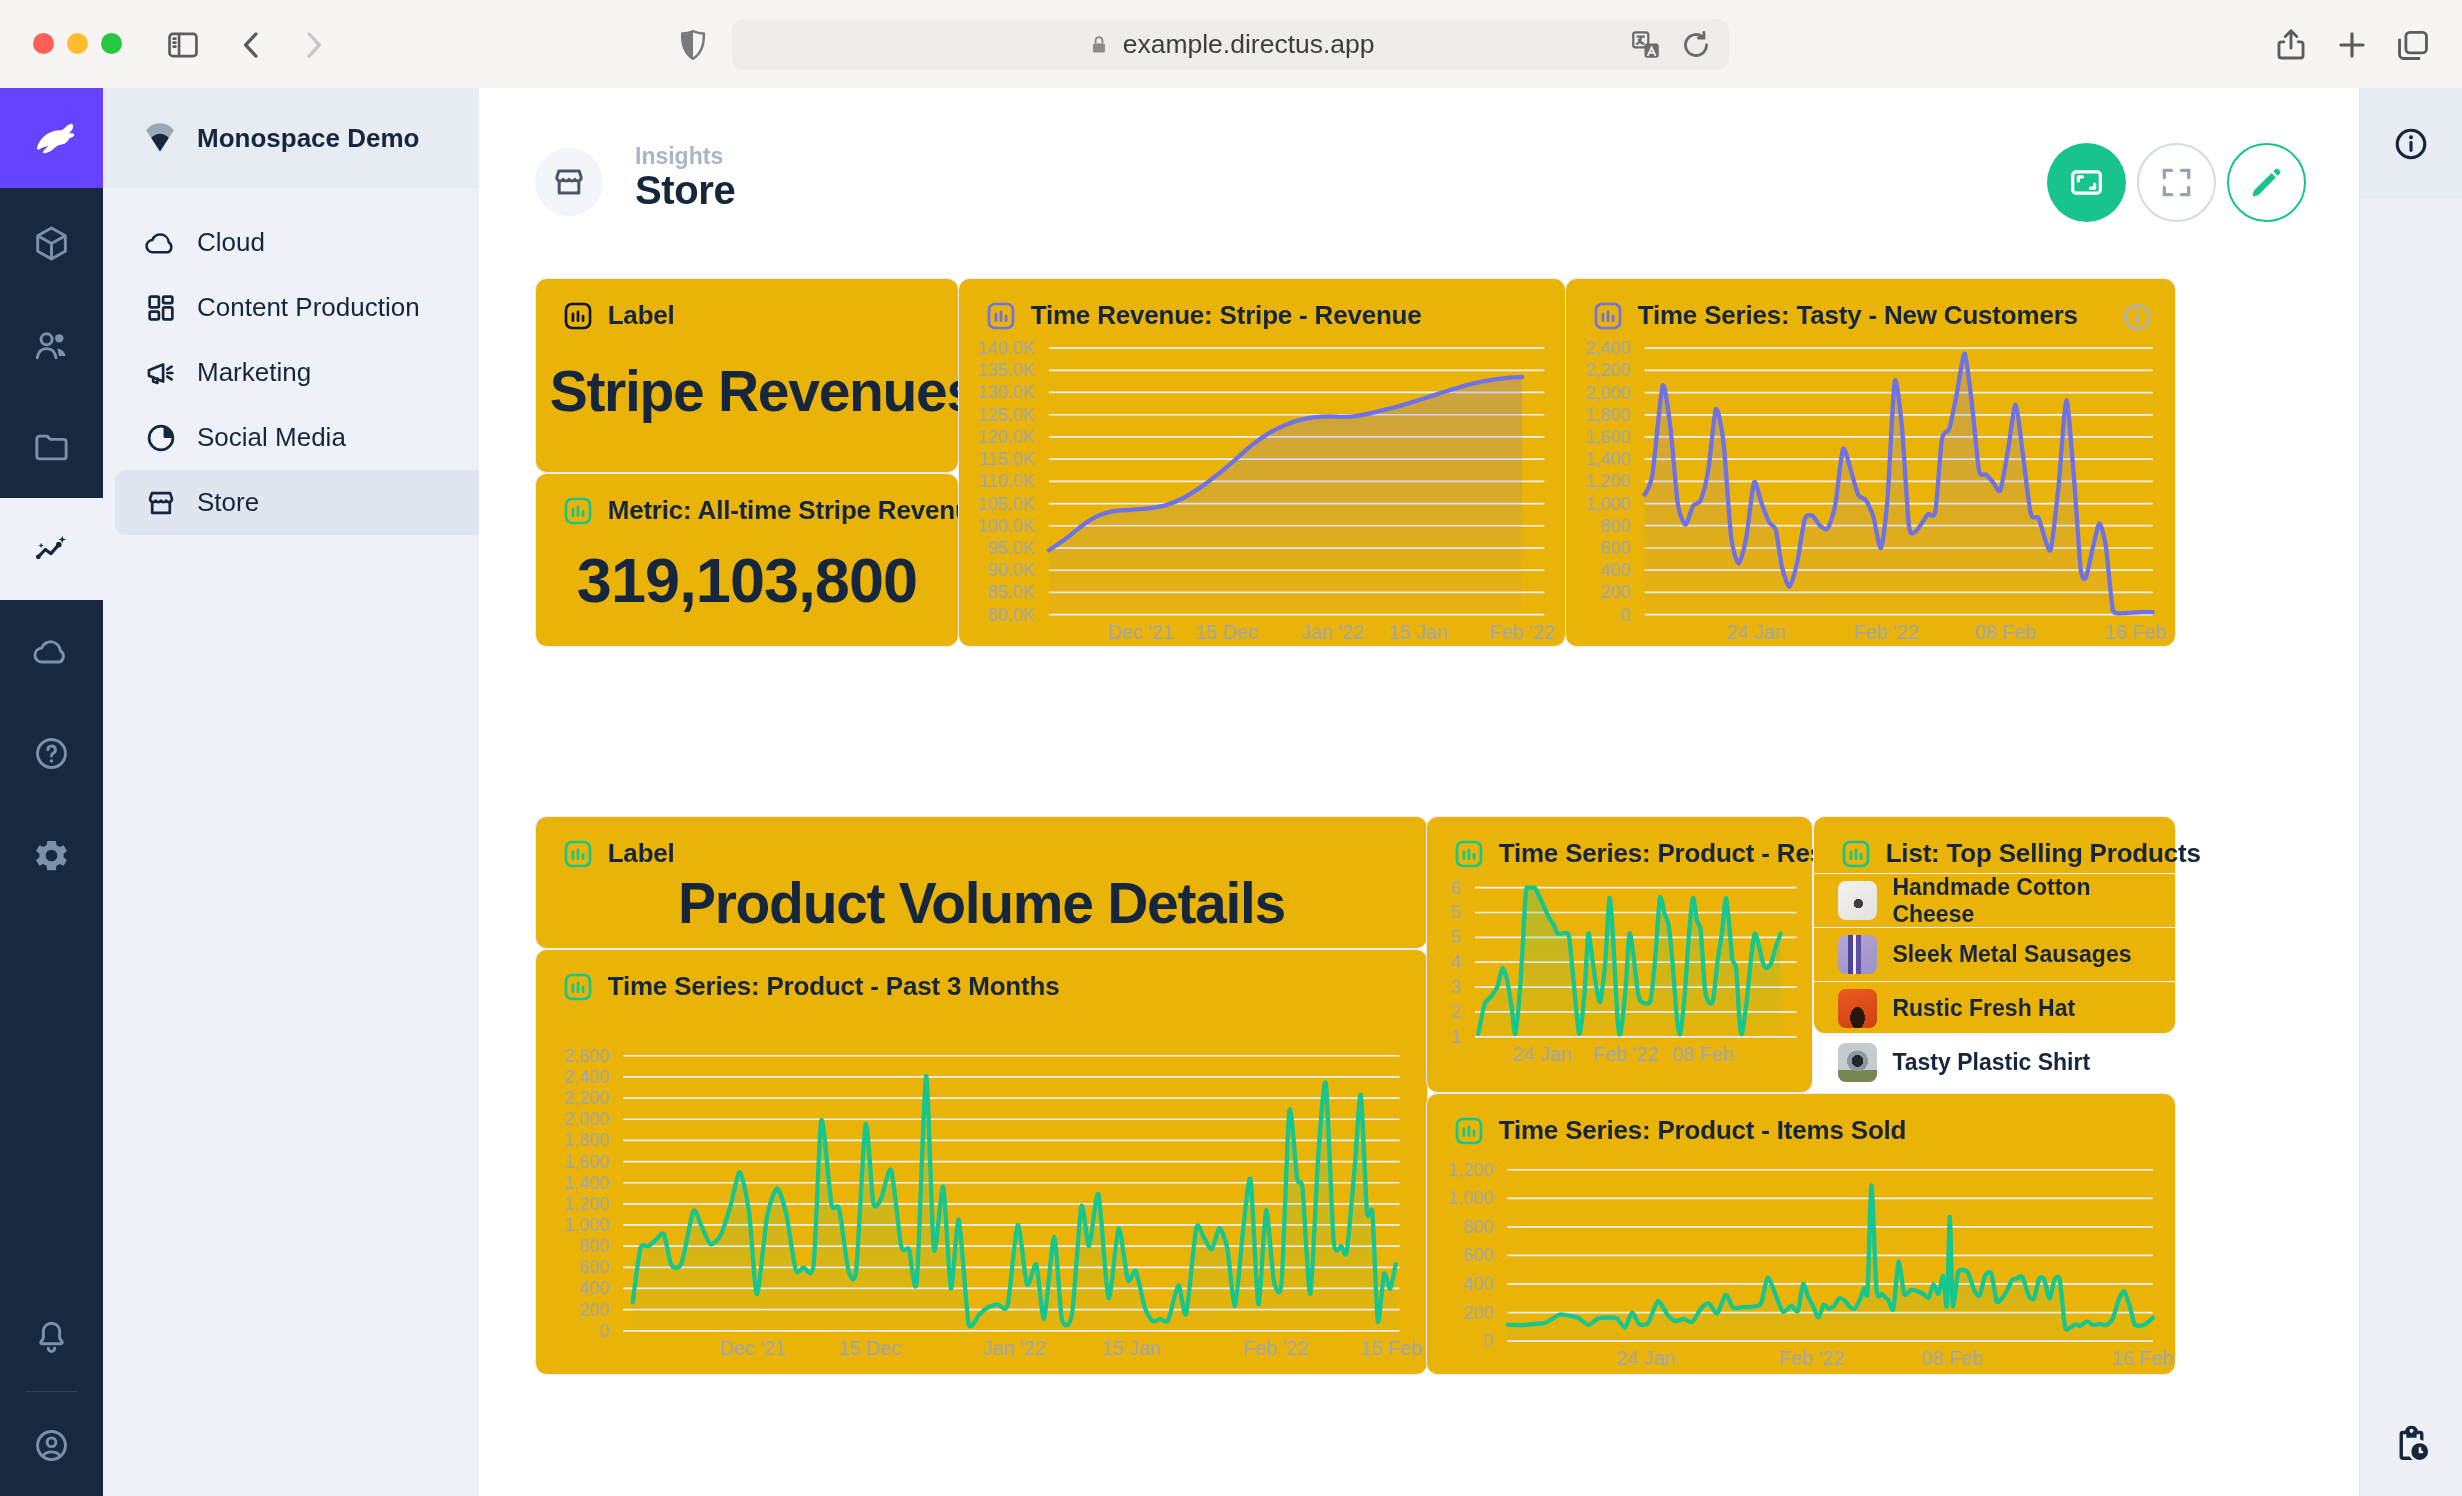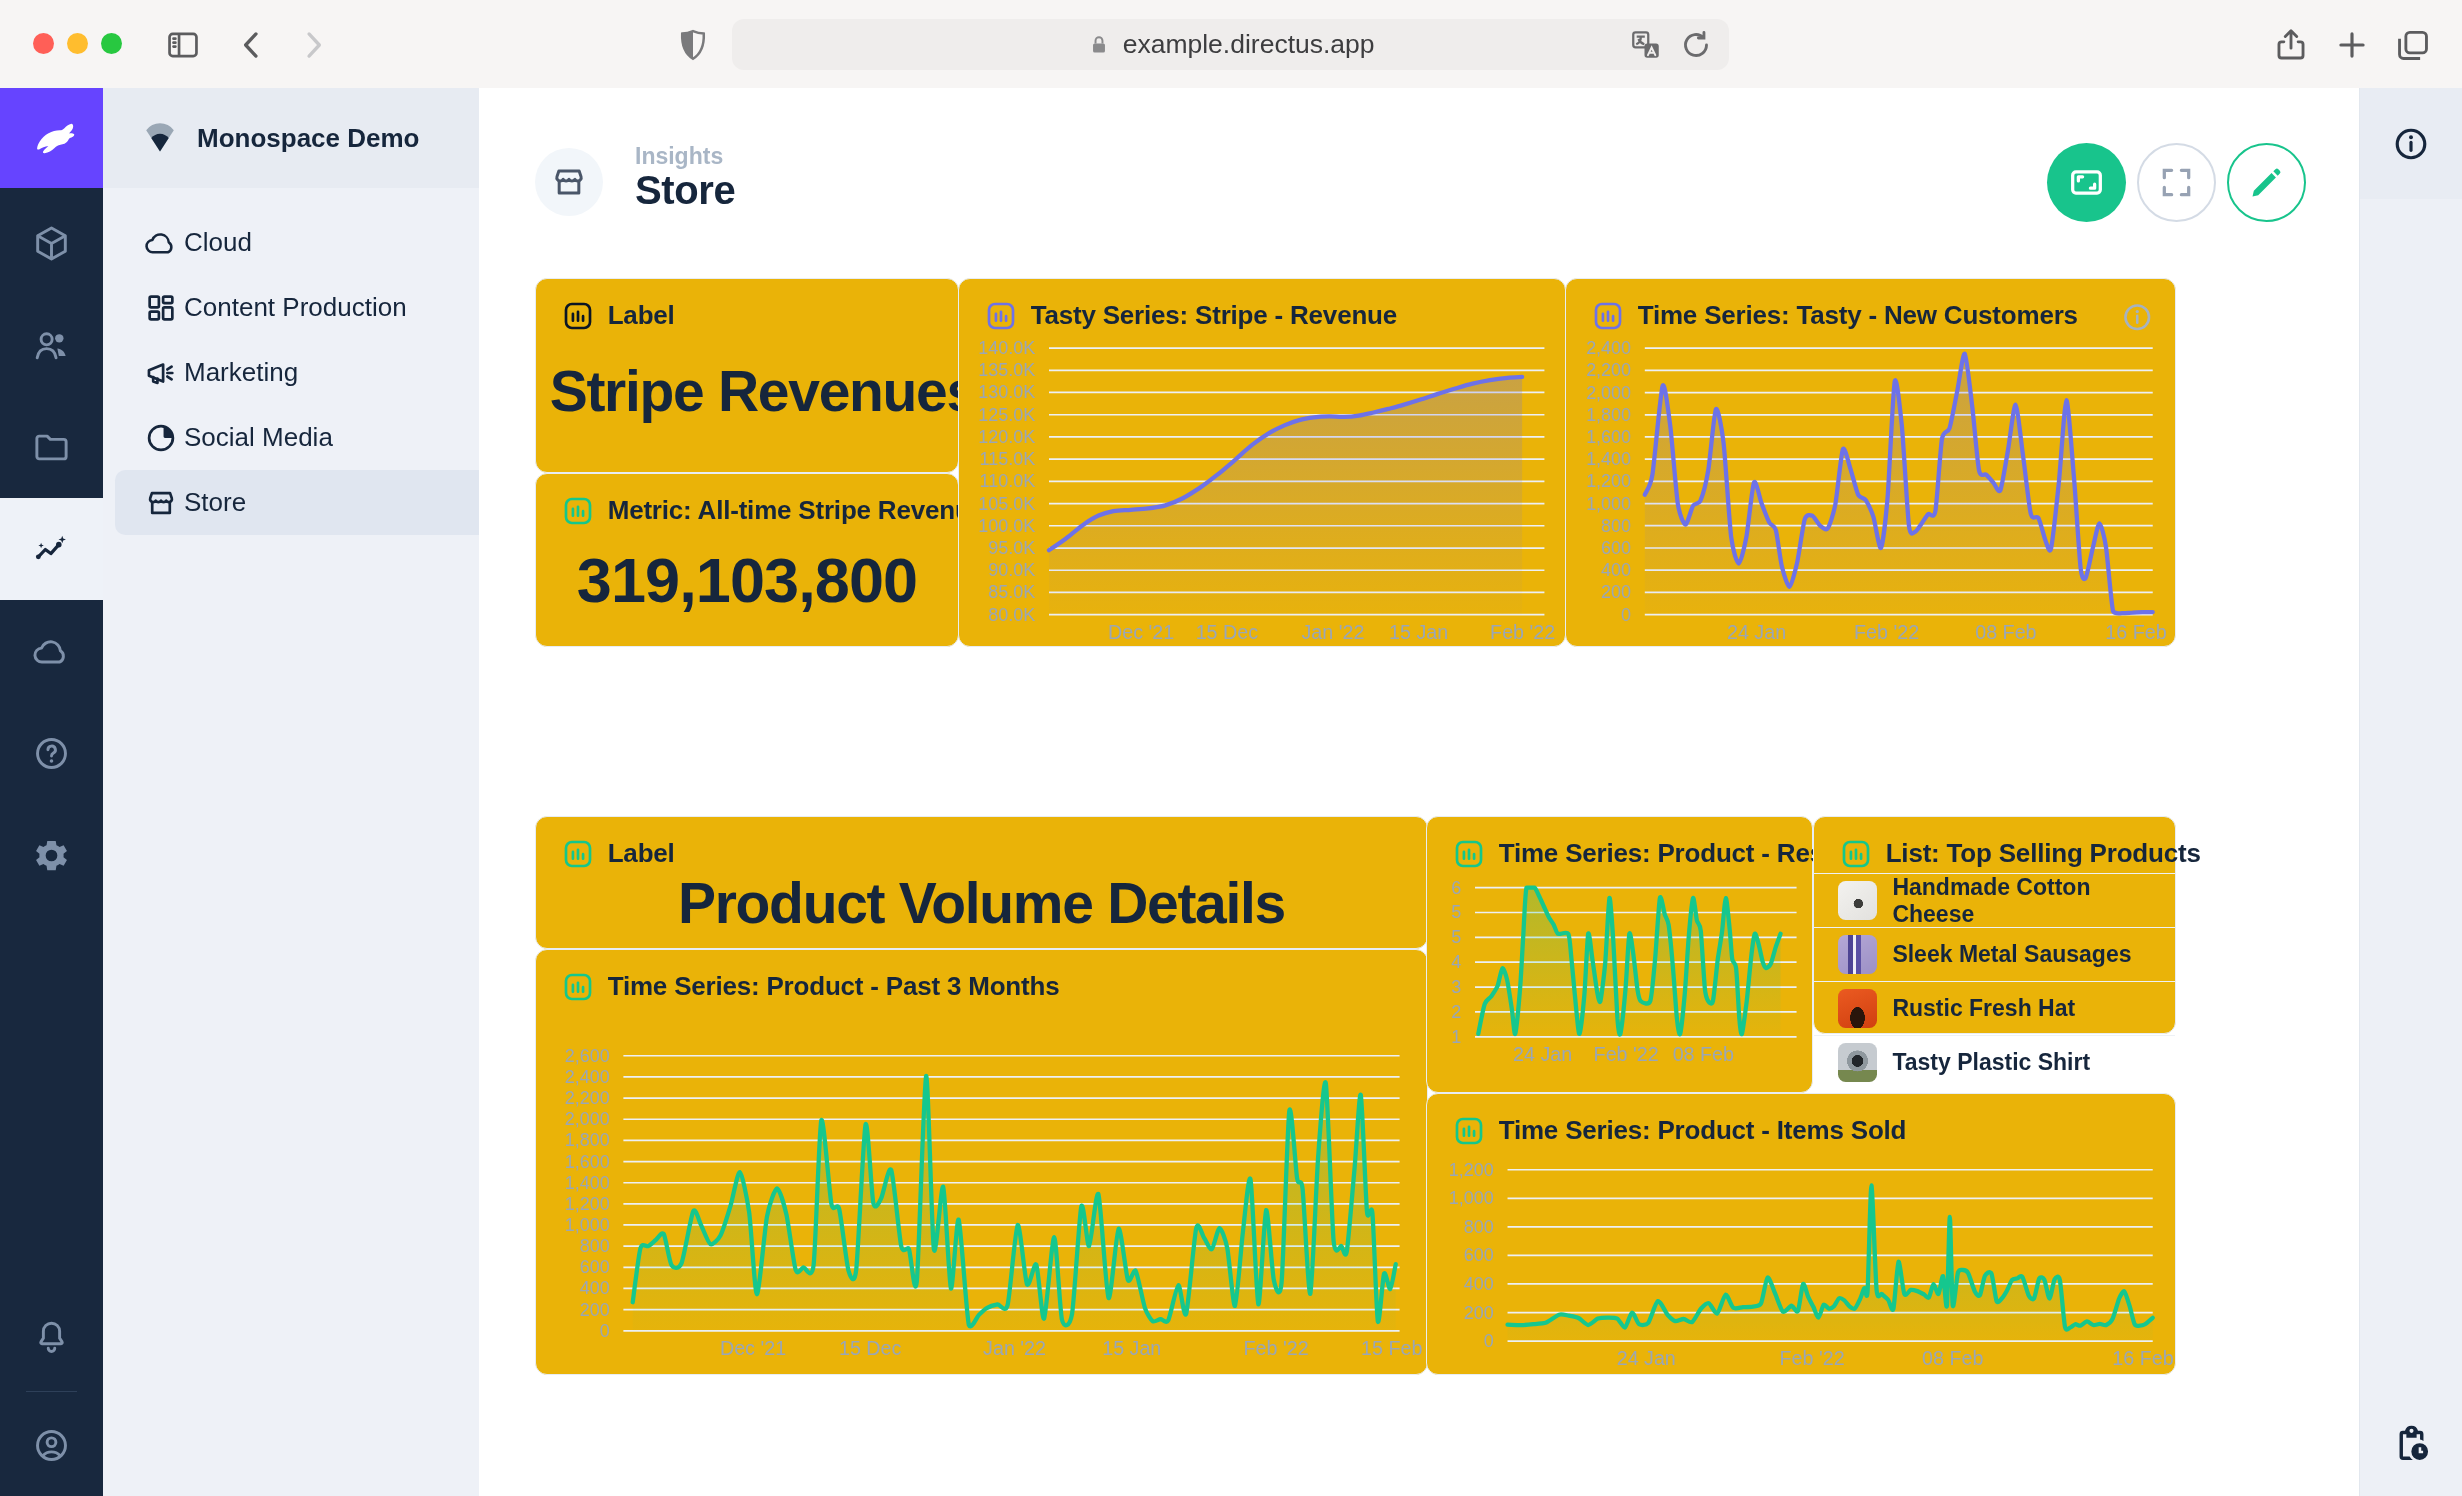--- a/index.html
+++ b/index.html
@@ -33,21 +33,21 @@
   .mod svg{width:39px;height:39px}
   .mod.active{background:#eef2f8;color:#16263c}
   .mod-divider{width:51px;height:1.7px;background:#2e4059;margin:1.7px 0}
 
   
   .nav{position:absolute;left:103px;top:0;bottom:0;width:400px;background:#eef1f7}
   .nav-header{height:100px;background:#e7ebf2;display:flex;align-items:center;gap:19px;padding-left:39px}
   .nav-header .plogo{width:36px;height:36px}
   .nav-header .pname{font-size:26px;font-weight:600;color:#16263c}
   .nav-items{position:absolute;top:122px;left:12px;right:13.7px}
-  .navitem{height:65px;display:flex;align-items:center;gap:6px;padding-left:29px;border-radius:10.3px;
+  .navitem{height:65px;display:flex;align-items:center;gap:19px;padding-left:29px;border-radius:10.3px;
            color:#16263c;font-size:26px;font-weight:500;cursor:pointer}
   .navitem .nicon{width:34px;height:34px;flex:0 0 34px;color:#16263c}
   .navitem.active{background:#e0e6f0}
 
   
   .main{position:absolute;left:479px;top:0;right:103px;bottom:0;background:#fff}
   .badge{position:absolute;left:56px;top:60px;width:68px;height:68px;border-radius:50%;background:#f2f6fa;
          color:#4a5669;display:flex;align-items:center;justify-content:center}
   .badge svg{width:38px;height:38px}
   .crumb{position:absolute;left:156px;top:55px;font-size:23px;font-weight:600;color:#a9b6c6}
@@ -367,21 +367,21 @@
     </div>
 
     <div class="card" id="cardC">
       <div class="card-head">
           <span class="panel-ic ic-purple">
             <svg viewBox="0 0 24 24" fill="none" stroke="currentColor" stroke-width="2">
               <rect x="3" y="3" width="18" height="18" rx="4.5"></rect>
               <path d="M8.2 15.5v-5.2M12 15.5V8.8M15.8 15.5v-3.4" stroke-linecap="round"></path>
             </svg>
           </span>
-          <span>Tasty Series: Stripe - Revenue</span>
+          <span>Time Revenue: Stripe - Revenue</span>
         </div>
       <div class="plot">
           <svg viewBox="0 0 707 427">
             <line x1="105" x2="683" y1="80.0" y2="80.0" stroke="#edf0f4" stroke-width="2"></line>
             <text x="89" y="87.0" text-anchor="end" font-size="21" fill="#9aa6b6" font-family="Liberation Sans,sans-serif">140.0K</text>
             <line x1="105" x2="683" y1="105.9" y2="105.9" stroke="#edf0f4" stroke-width="2"></line>
             <text x="89" y="112.9" text-anchor="end" font-size="21" fill="#9aa6b6" font-family="Liberation Sans,sans-serif">135.0K</text>
             <line x1="105" x2="683" y1="131.8" y2="131.8" stroke="#edf0f4" stroke-width="2"></line>
             <text x="89" y="138.8" text-anchor="end" font-size="21" fill="#9aa6b6" font-family="Liberation Sans,sans-serif">130.0K</text>
             <line x1="105" x2="683" y1="157.8" y2="157.8" stroke="#edf0f4" stroke-width="2"></line>

